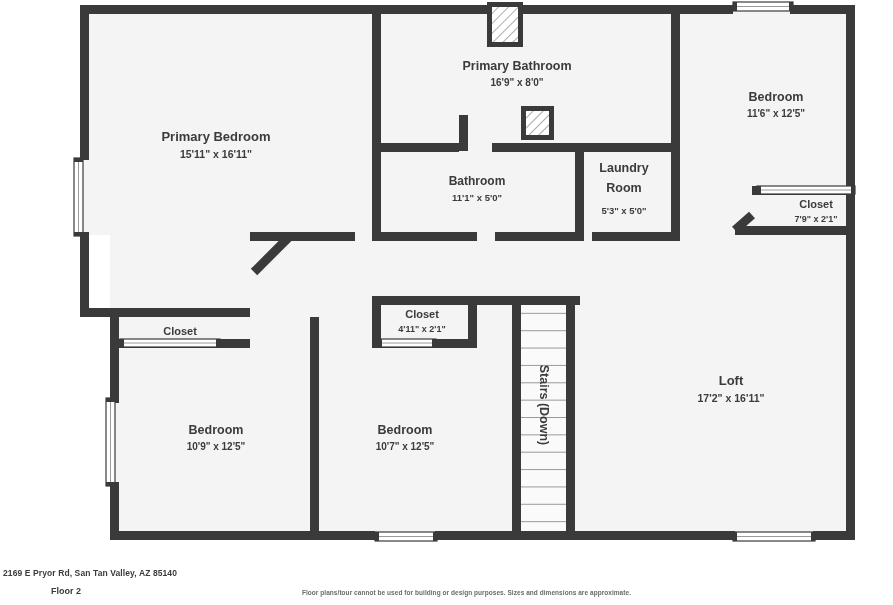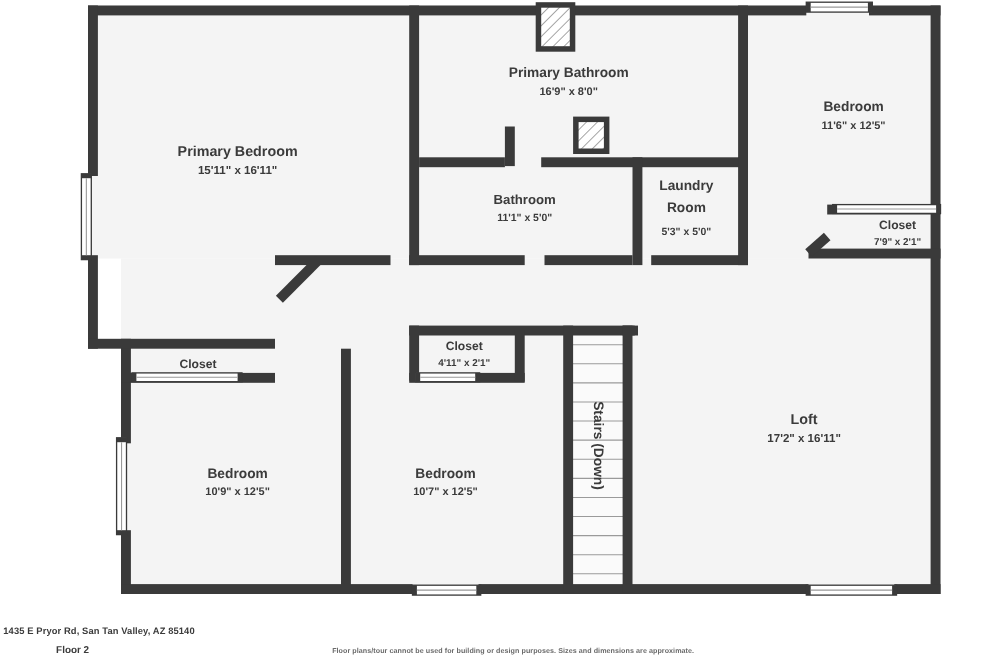--- a/index.html
+++ b/index.html
@@ -211,17 +211,17 @@
         <text x="405" y="447.5" class="room-dims" font-size="10">10'7" x 12'5"</text>
         <text x="731" y="382" class="room-name" font-size="13">Loft</text>
         <text x="731" y="399" class="room-dims" font-size="10.5">17'2" x 16'11"</text>
         <text x="624" y="169" class="room-name" font-size="12.5">Laundry</text>
         <text x="624" y="189" class="room-name" font-size="12.5">Room</text>
         <text x="624" y="211" class="room-dims" font-size="9.5">5'3" x 5'0"</text>
         <text x="543" y="405" class="room-name" font-size="12.5" transform="rotate(90 543 405)">Stairs (Down)</text>
       </g>
   </svg>
 
-  <div class="footer-addr">1435 E Pryor Rd, San Tan Valley, AZ 85140</div>
+  <div class="footer-addr">2169 E Pryor Rd, San Tan Valley, AZ 85140</div>
   <div class="footer-floor">Floor 2</div>
   <div class="footer-disclaimer">Floor plans/tour cannot be used for building or design purposes. Sizes and dimensions are approximate.</div>
 
 </div>
 
 </body></html>

